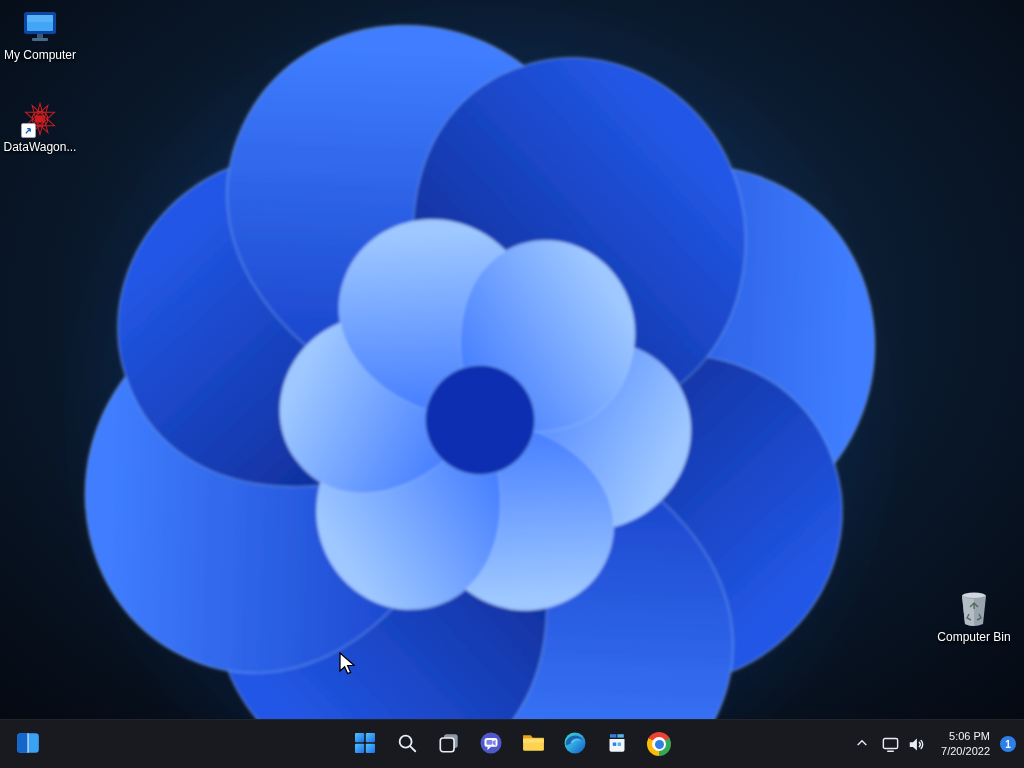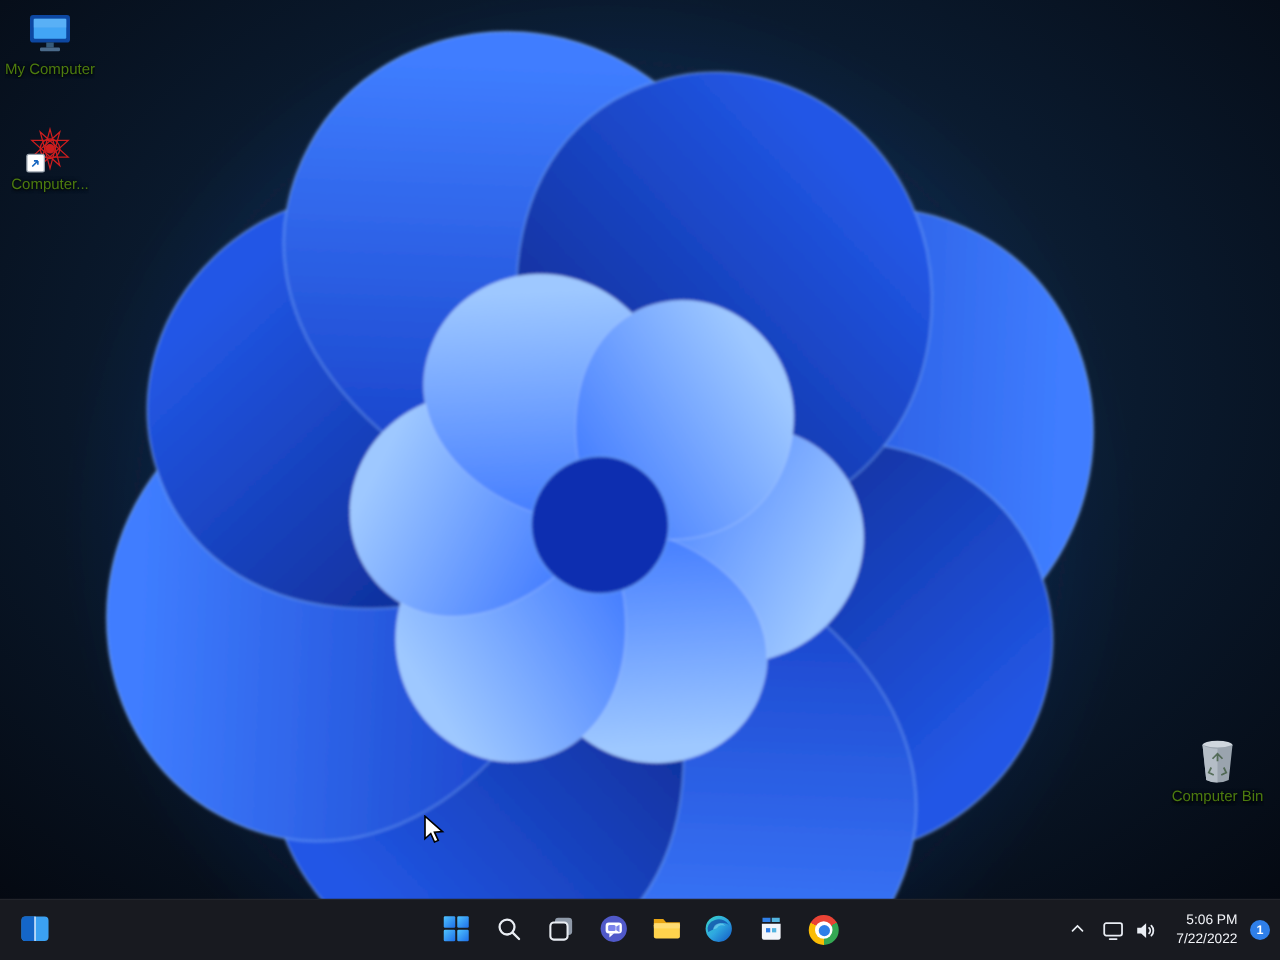--- a/index.html
+++ b/index.html
@@ -10,21 +10,21 @@
   
   .desktop{position:absolute;inset:0}
   .wallpaper{position:absolute;inset:0;display:block}
   
   .desktop-icon{
     position:absolute;width:78px;display:flex;flex-direction:column;
     align-items:center;gap:3px;cursor:default;
   }
   .desktop-icon .icon-art{position:relative;width:38px;height:38px;display:flex;align-items:center;justify-content:center}
   .desktop-icon .label{
-    font-size:12px;color:#4d7c0f;text-align:center;line-height:1.15;
+    font-size:12px;color:#ffffff;text-align:center;line-height:1.15;
     max-width:78px;white-space:nowrap;overflow:hidden;text-overflow:ellipsis;
     text-shadow:0 1px 2px rgba(0,0,0,.95),0 0 4px rgba(0,0,0,.75);
   }
   .shortcut-badge{position:absolute;left:0;bottom:0;width:13px;height:13px;background:#fff;border:1px solid #9aa3ad;border-radius:2px;display:flex;align-items:center;justify-content:center}
   
   .taskbar{
     position:absolute;left:0;right:0;bottom:0;height:48px;
     background:#181a20;border-top:1px solid rgba(255,255,255,.05);
   }
   .tb-left{position:absolute;left:8px;top:4px;display:flex}
@@ -131,21 +131,21 @@
           <circle cx="17" cy="17" r="3" fill="#d81f1f"></circle>
         </g>
       </svg>
       <span class="shortcut-badge">
         <svg width="9" height="9" viewBox="0 0 10 10">
             <path d="M1 9 L1 4 L4 4 L4 1 L9 1 L9 6 L6 6 L6 9 Z" fill="none"></path>
             <path d="M2 8 L7 3 M7 3 H3.5 M7 3 V6.5" stroke="#1565c0" stroke-width="1.4" fill="none"></path>
           </svg>
       </span>
     </span>
-    <span class="label">Computer...</span>
+    <span class="label">DataWagon...</span>
   </div>
 
   <div class="desktop-icon" style="left:935px;top:590px">
     <span class="icon-art">
       <svg width="32" height="38" viewBox="0 0 32 38">
         <ellipse cx="16" cy="6" rx="12" ry="3.5" fill="#cfd6dd"></ellipse>
         <path d="M4 6 L7 34 Q16 38 25 34 L28 6 Q16 10 4 6 Z" fill="#9aa4ae"></path>
         <path d="M4 6 L7 34 Q11 36 16 36 L16 9 Q9 9 4 6 Z" fill="#b4bdc6"></path>
         <path d="M12 17 l4 -4 l4 4 M16 13 v6 M11 24 l-2 4 l4 2 M21 24 l2 4 l-4 2" stroke="#3e5a3e" stroke-width="1.4" fill="none" opacity="0.8"></path>
       </svg>
@@ -285,18 +285,18 @@
       <span class="tray-btn">
         <svg width="19" height="19" viewBox="0 0 24 24">
           <path d="M3.5 9 h4 l5 -4.5 v15 l-5 -4.5 h-4 Z" fill="#e9edf3"></path>
           <path d="M15.5 9.2 a4 4 0 0 1 0 5.6 M17.8 7 a7.2 7.2 0 0 1 0 10" stroke="#e9edf3" stroke-width="1.8" fill="none" stroke-linecap="round"></path>
         </svg>
       </span>
     </div>
 
     <div class="clock">
       <div>5:06 PM</div>
-      <div>7/22/2022</div>
+      <div>7/20/2022</div>
     </div>
 
     <div class="badge">1</div>
   </div>
 </div>
 
 </body></html>

